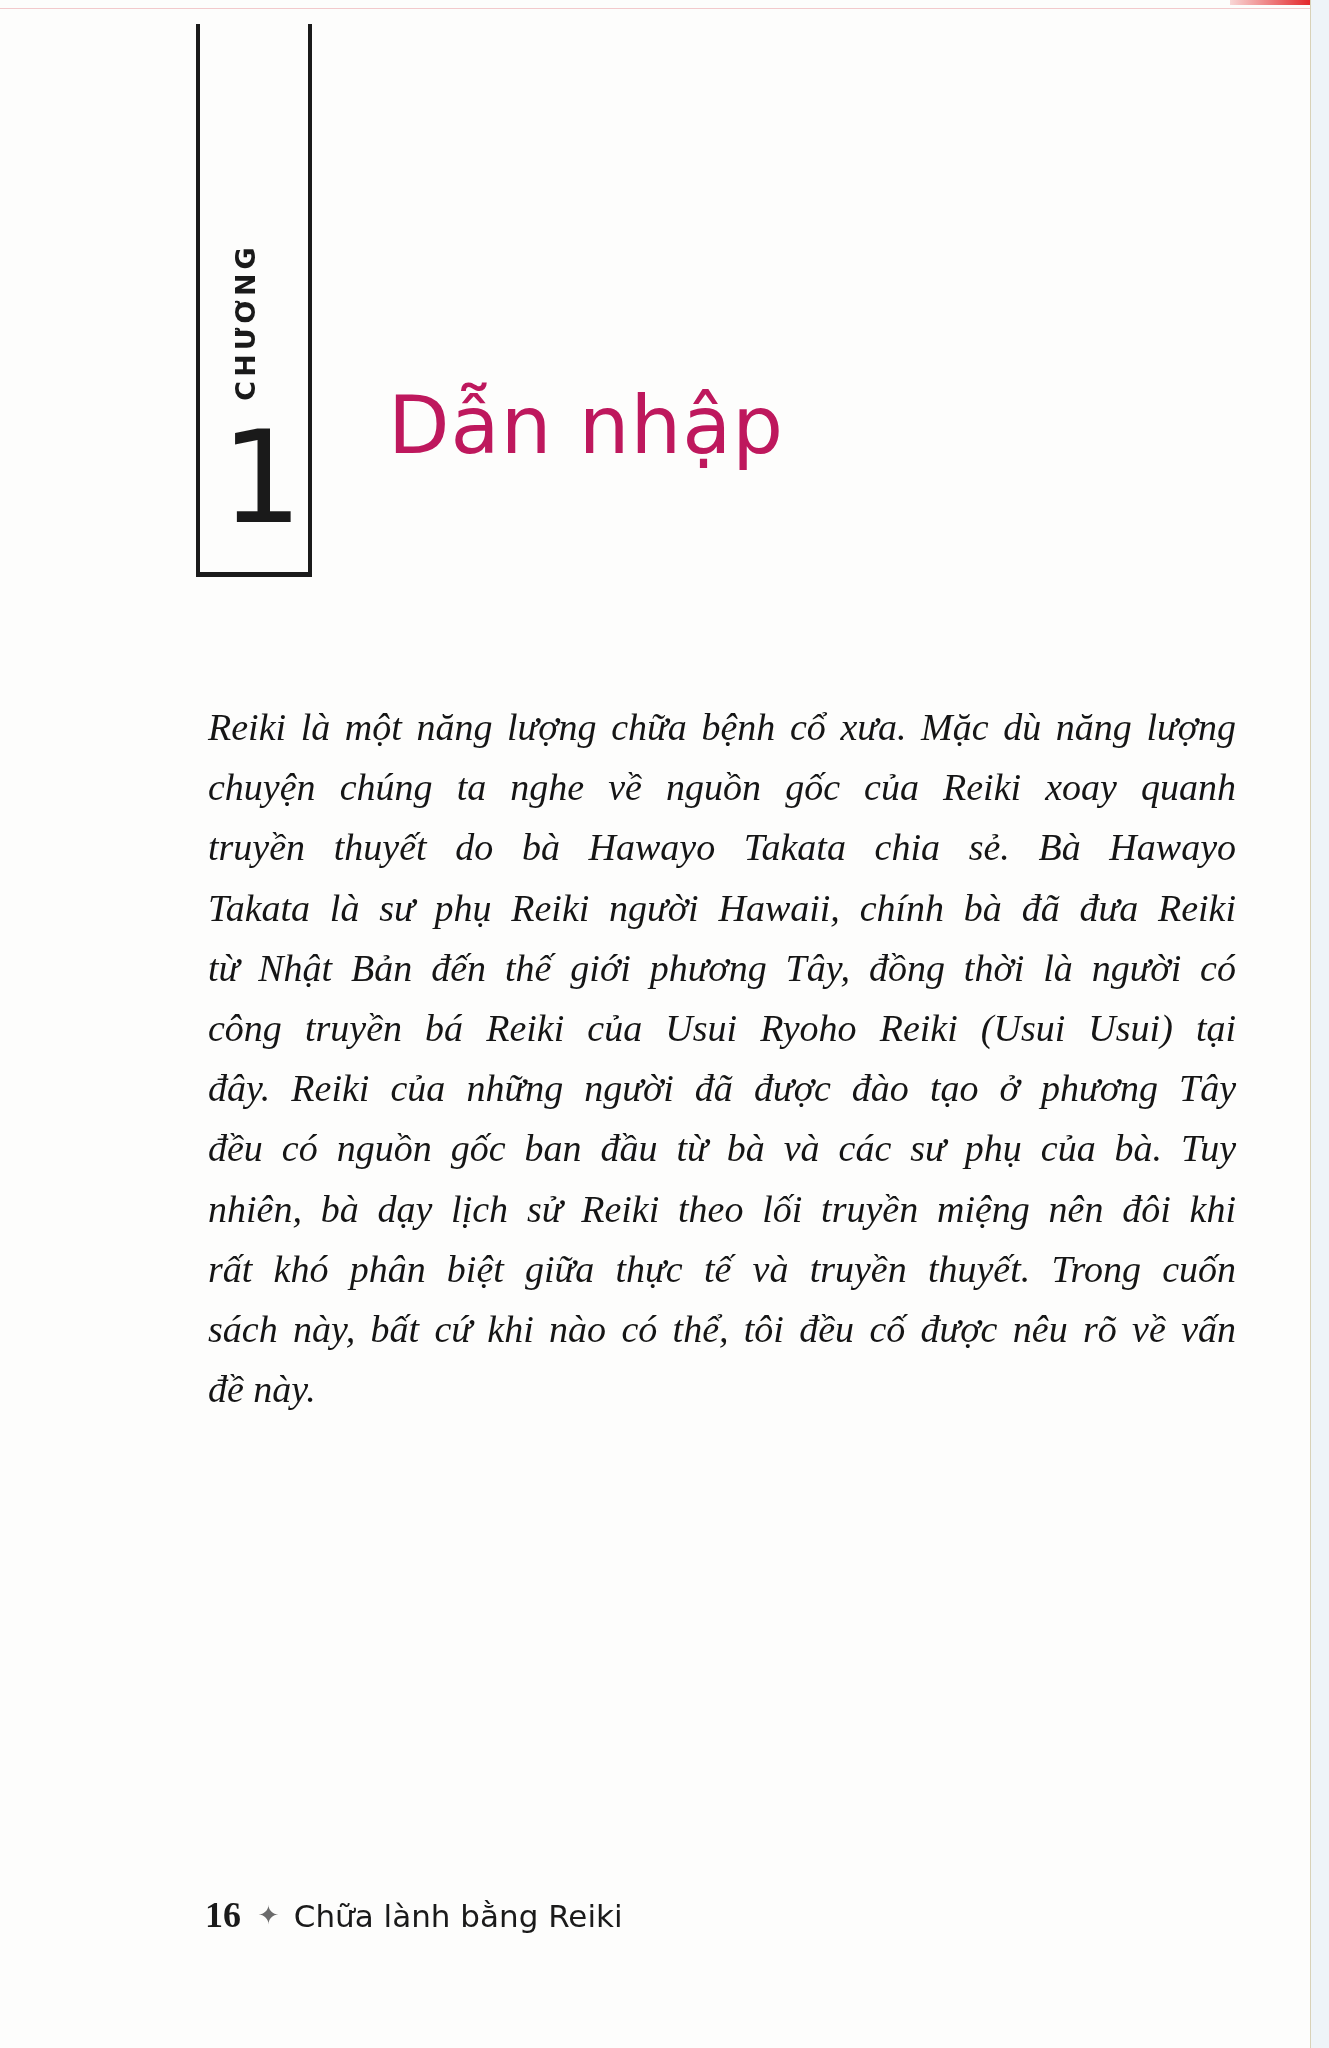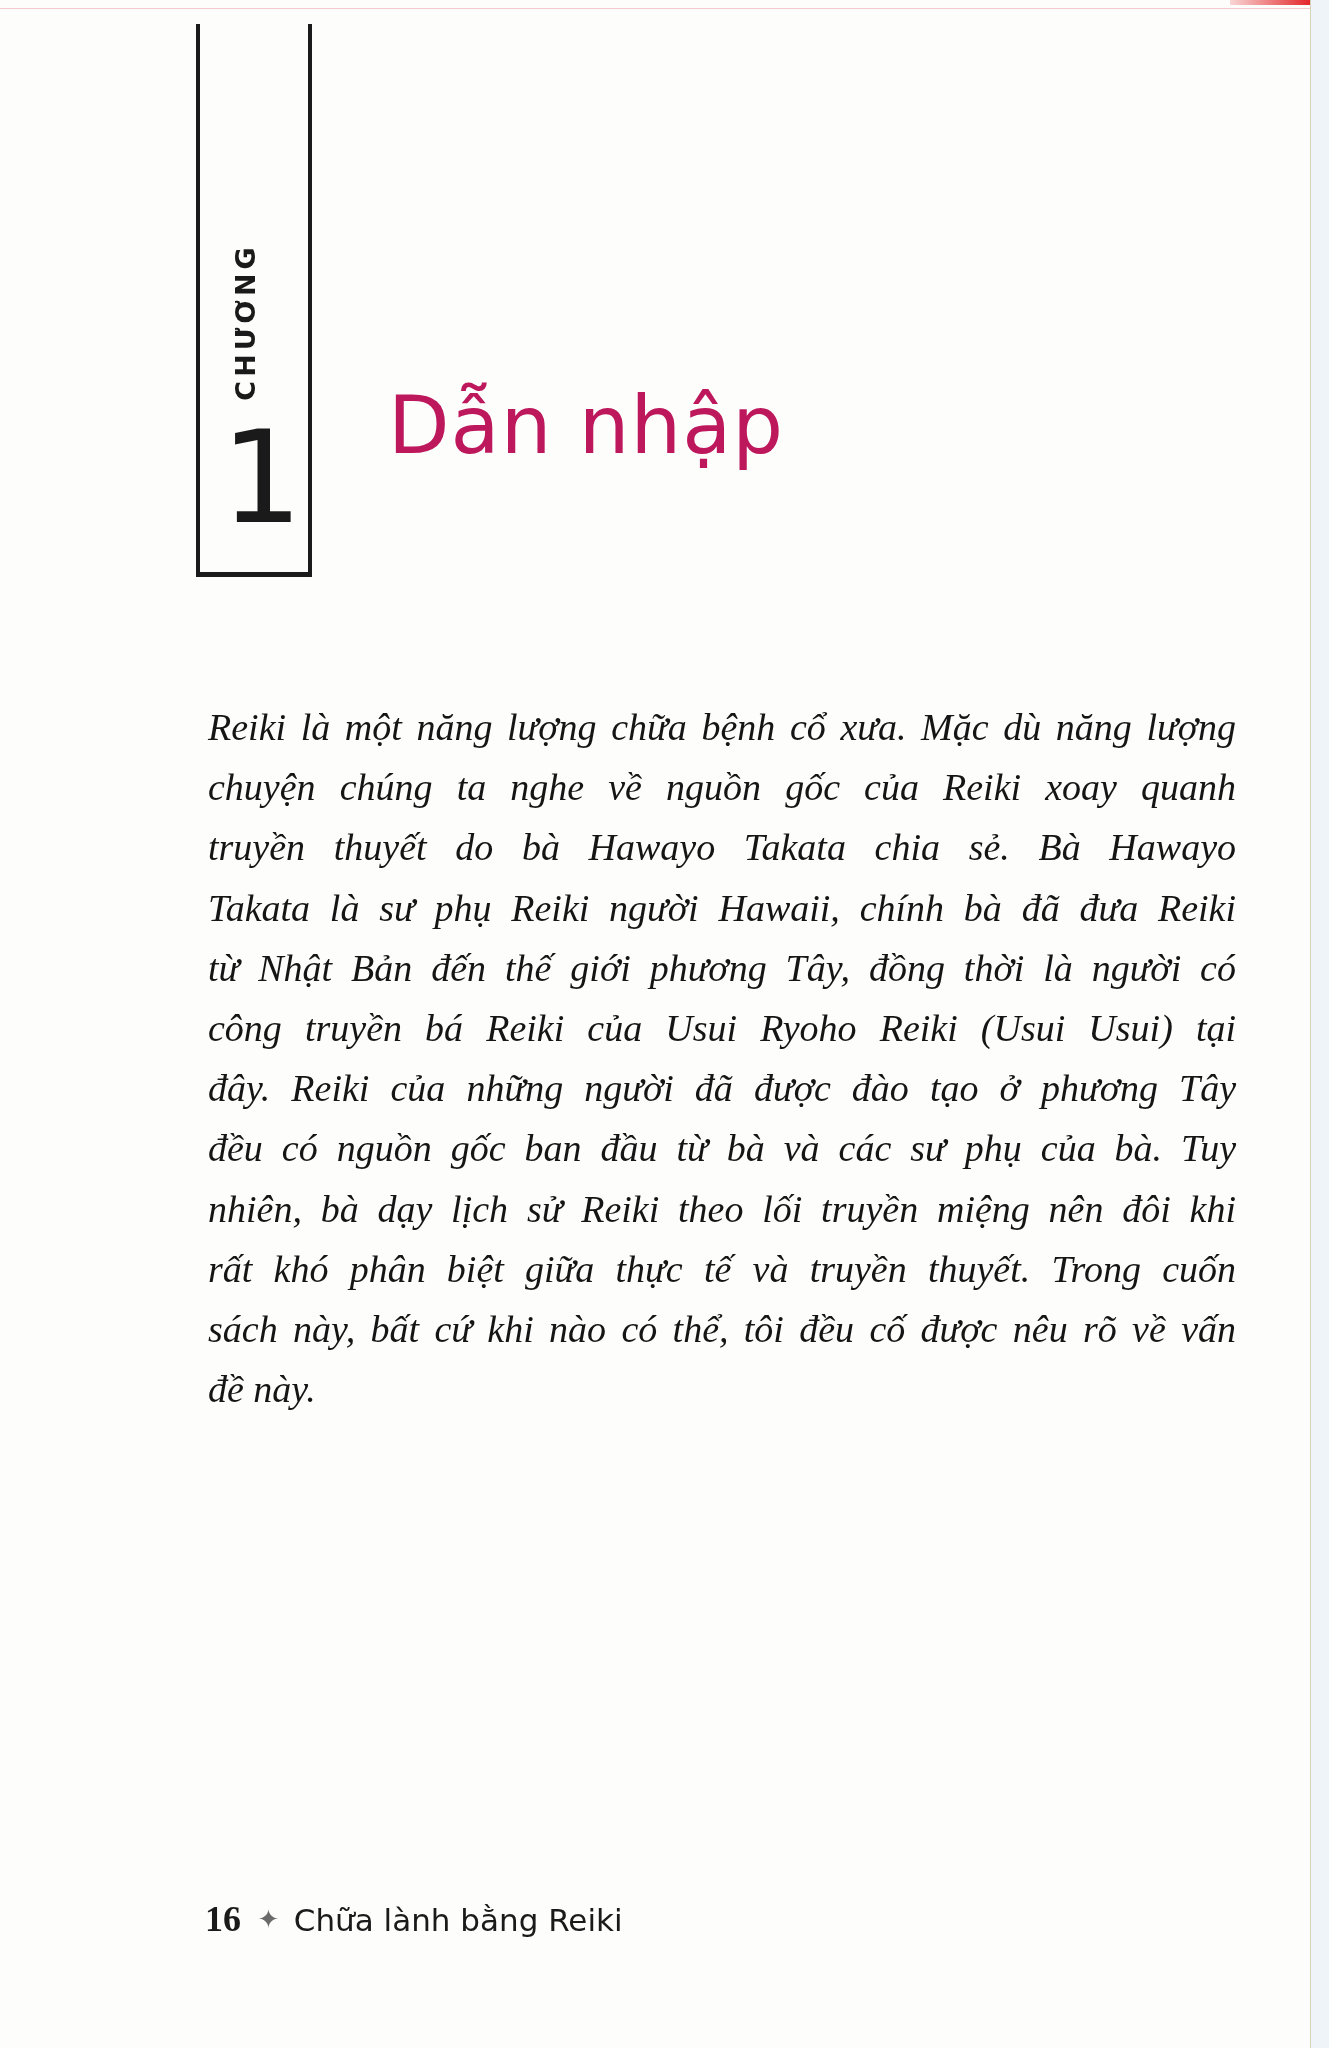--- a/index.html
+++ b/index.html
@@ -117,21 +117,21 @@
     }
     .body-line.last {
       text-align-last: left;
     }
 
     .footer {
       position: absolute;
       left: 205px;
       top: 1893px;
       font-size: 34px;
-      line-height: 53px;
+      line-height: 44px;
       color: #1a1a1a;
       white-space: nowrap;
     }
     .footer .page-number {
       font-family: "Liberation Serif", serif;
       font-weight: bold;
       font-size: 36px;
     }
     .footer .separator {
       font-family: "DejaVu Sans", sans-serif;

